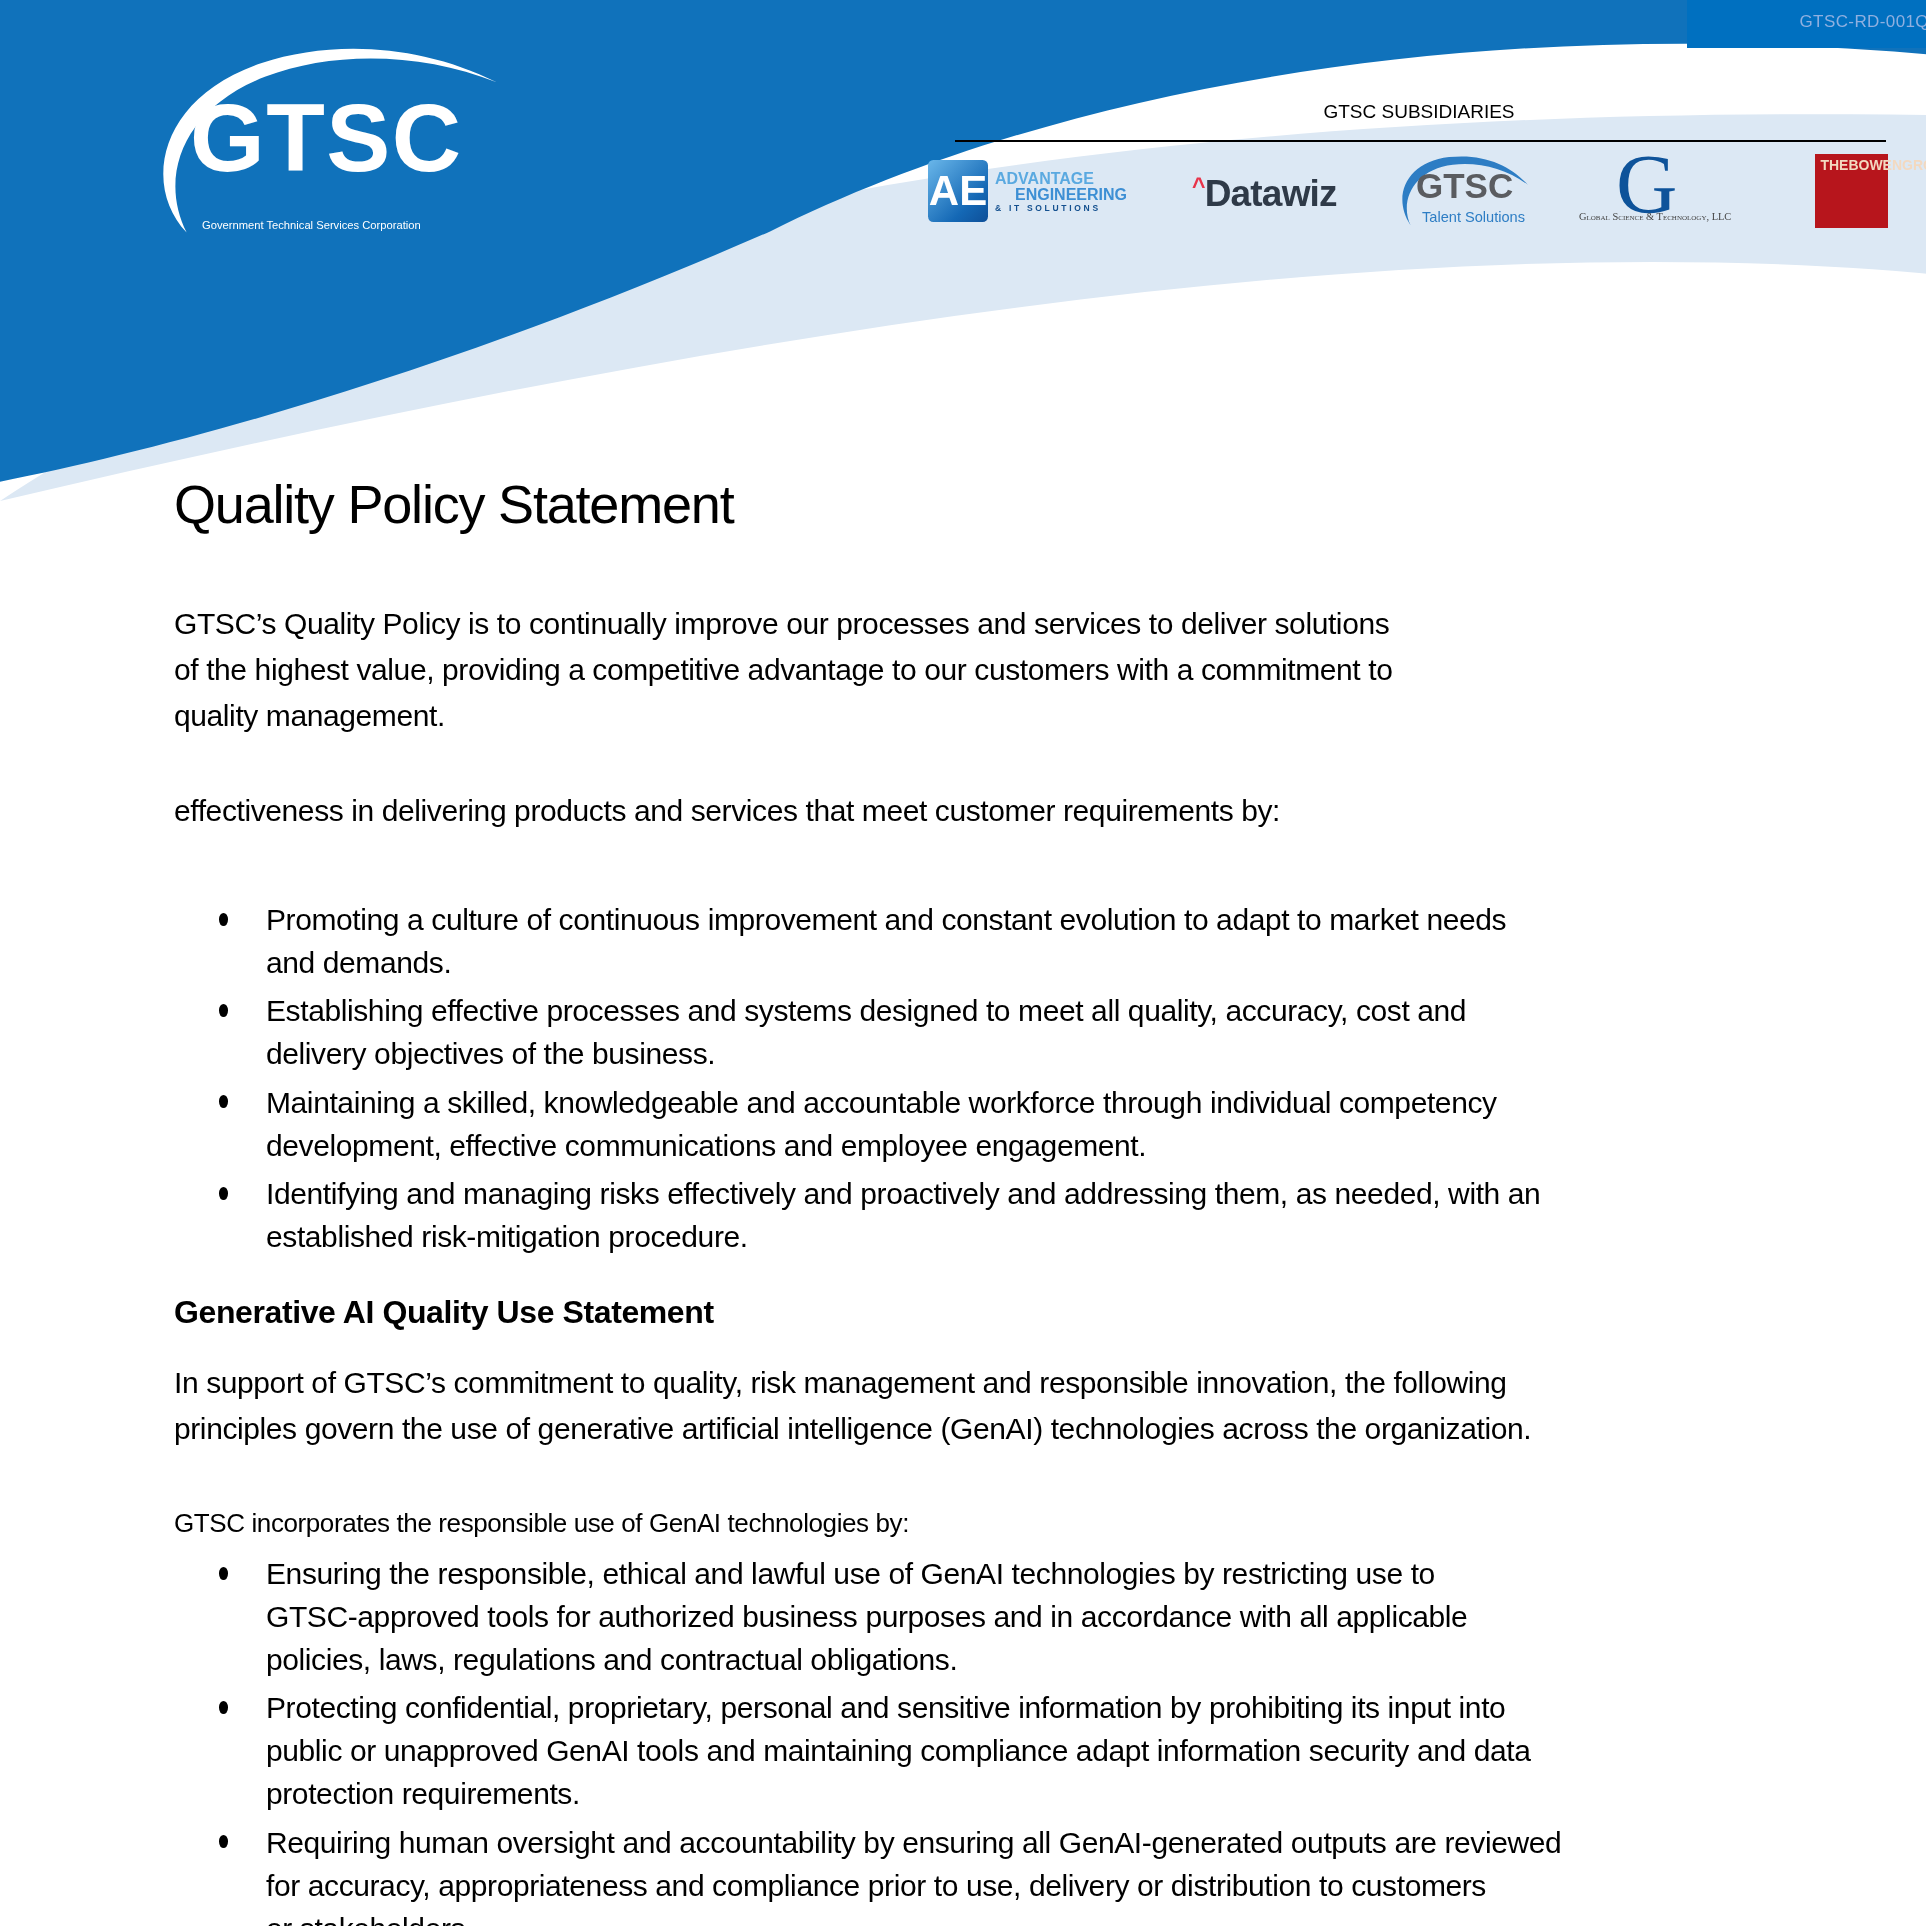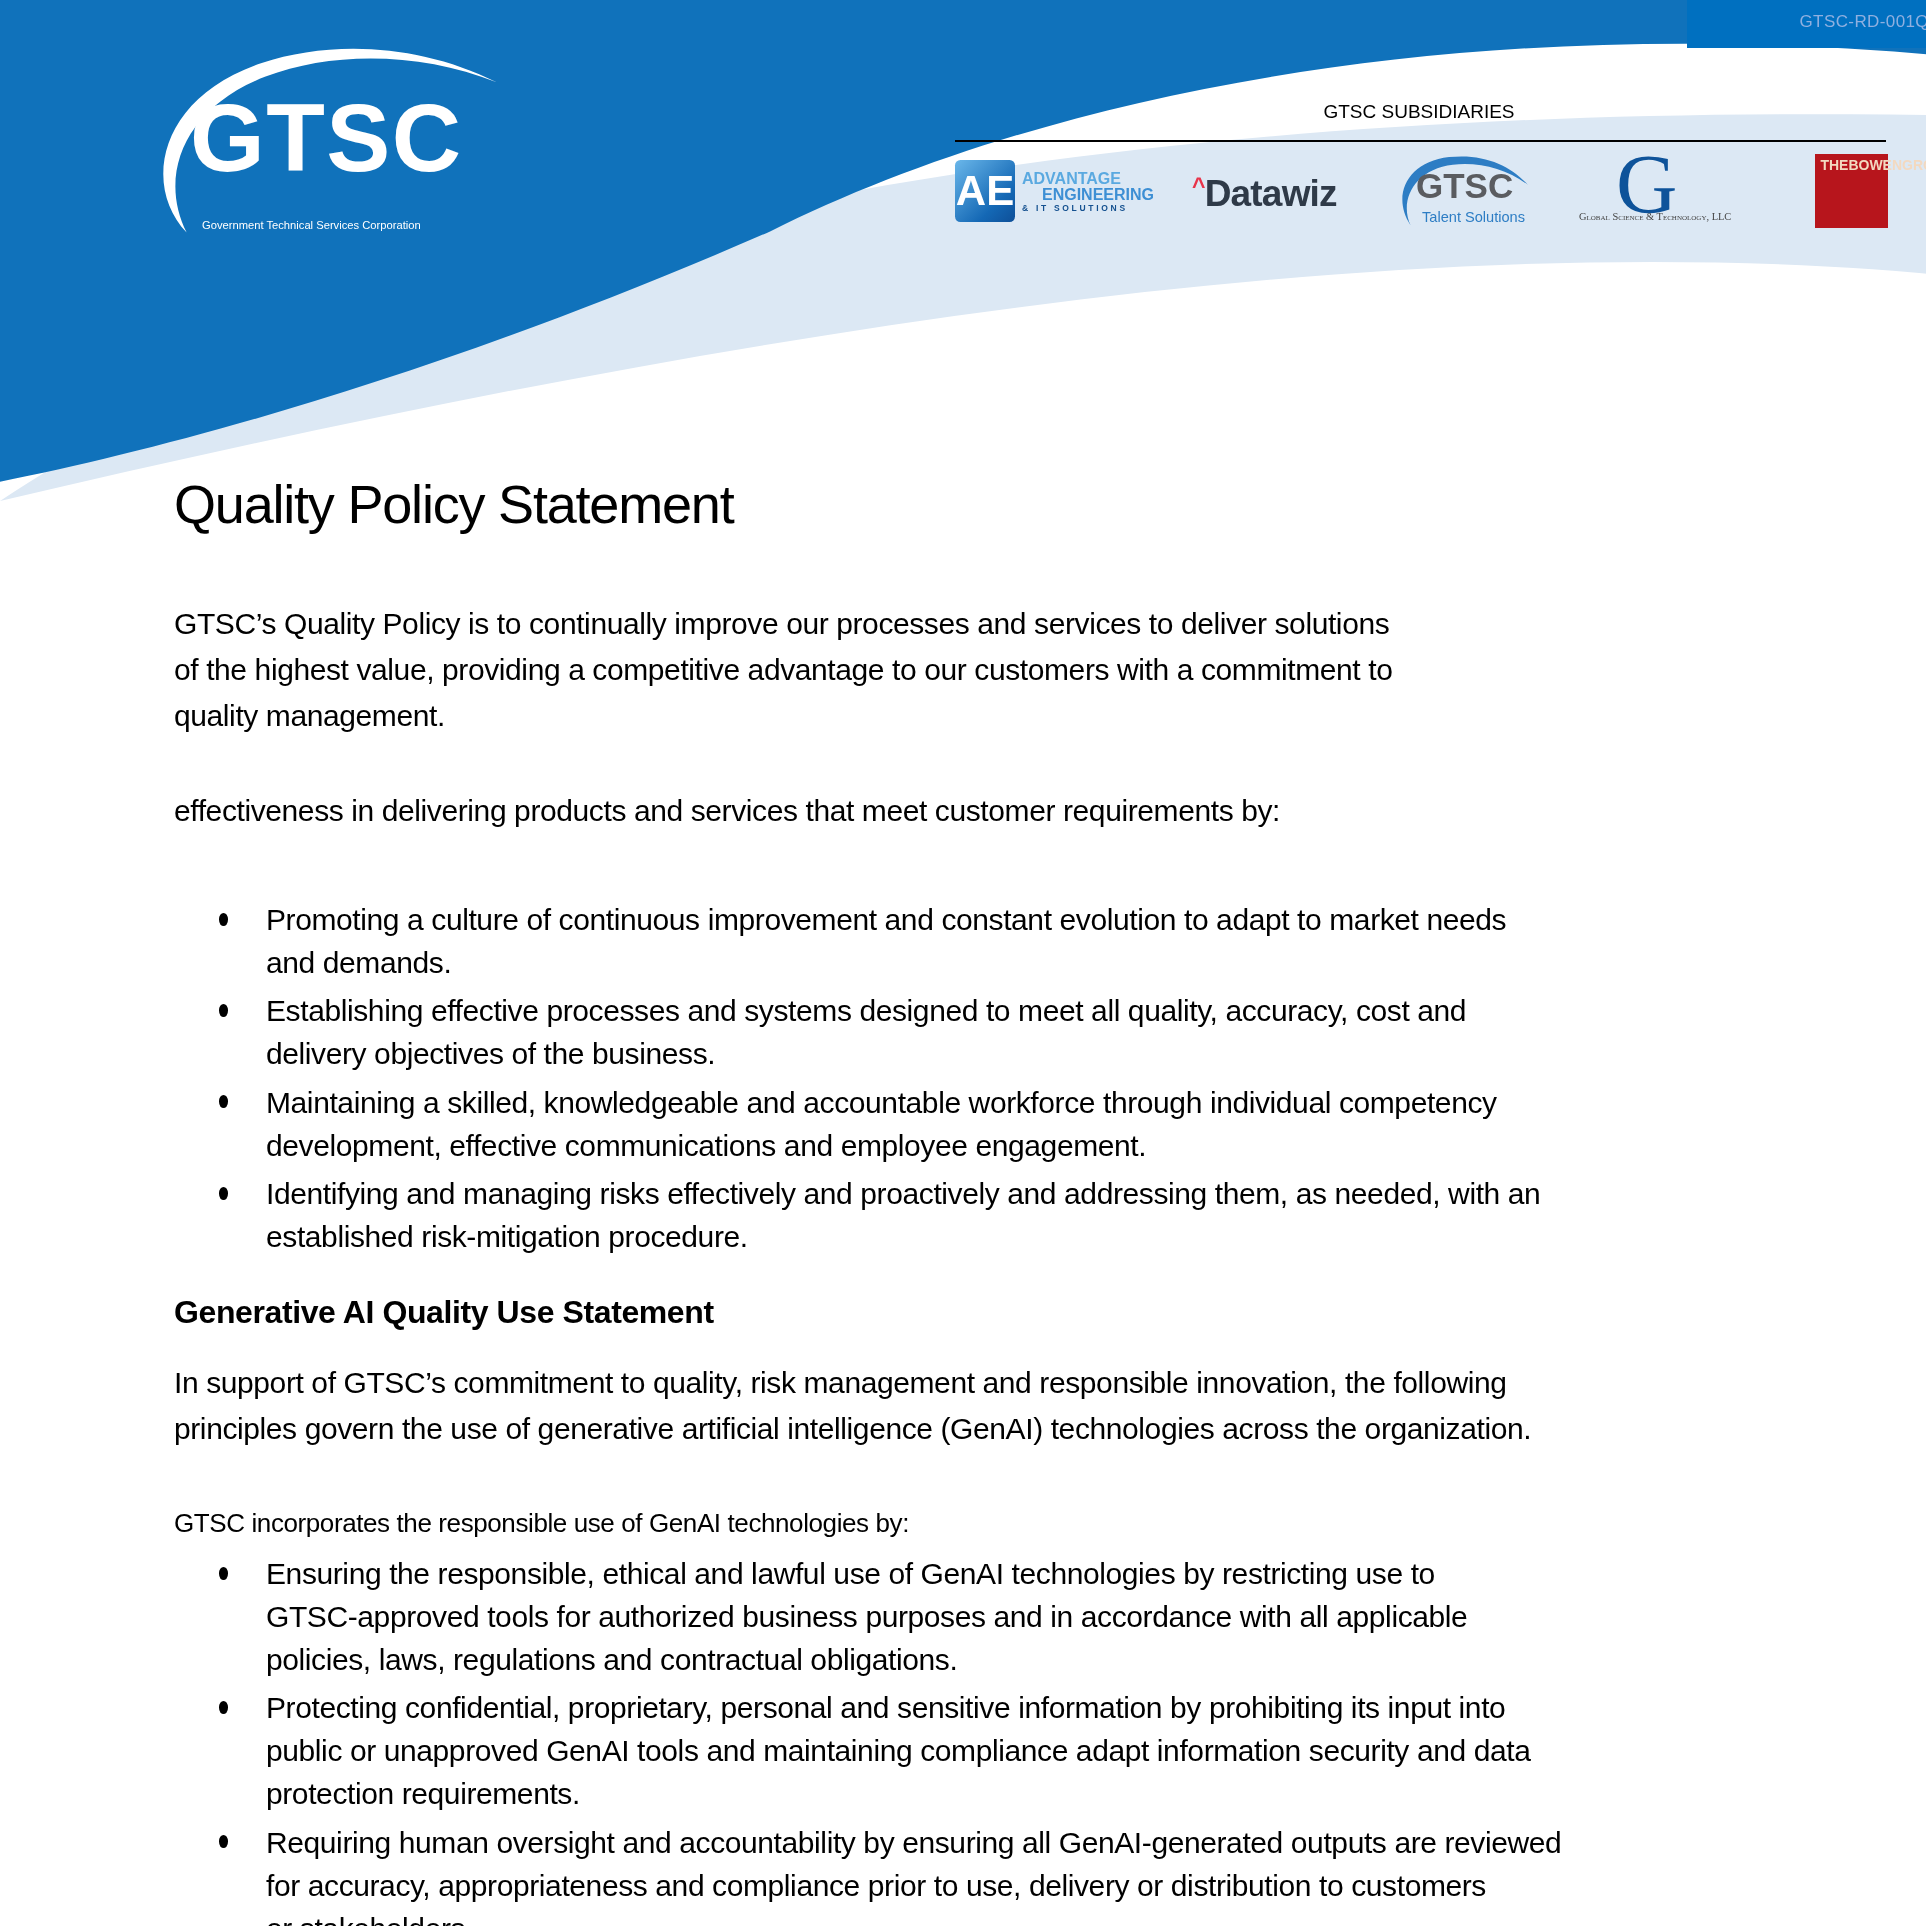--- a/index.html
+++ b/index.html
@@ -30,21 +30,21 @@
   }
   
   .subs-title {
     position: absolute; left: 953px; top: 101px; width: 932px; text-align: center;
     font-size: 19px; color: #000;
   }
   .subs-rule {
     position: absolute; left: 955px; top: 140px; width: 931px; height: 2.3px; background: #000;
   }
   .sub-logo { position: absolute; }
-  .ae-logo { left: 955px; top: 160px; width: 196px; height: 62px; padding-left: 20px; }
+  .ae-logo { left: 928px; top: 160px; width: 196px; height: 62px; padding-left: 20px; }
   .ae-box {
     position: absolute; left: 0; top: 0; width: 60px; height: 62px; border-radius: 5.4px;
     background: linear-gradient(135deg,#6ab7ea,#1468b5 70%,#0e4f98);
     color: #fff; font-weight: bold; font-size: 42px; text-align: center; line-height: 62px;
   }
   .ae-text { position: absolute; left: 67px; top: 10.8px; line-height: 1; }
   .ae-text .l1 { font-size: 16px; font-weight: bold; color: #5aa9e0; display:block; }
   .ae-text .l2 { font-size: 16px; font-weight: bold; color: #3d8fd4; display:block;margin-left:20px; }
   .ae-text .l3 { font-size: 8.5px; font-weight: bold; color: #14508f; letter-spacing: 2.7px; display:block; margin-top: 1.5px; }
   .datawiz-logo { left: 1192px; top: 173px; font-size: 37px; font-weight: bold; color: #2f3a48; letter-spacing: -0.8px; }

